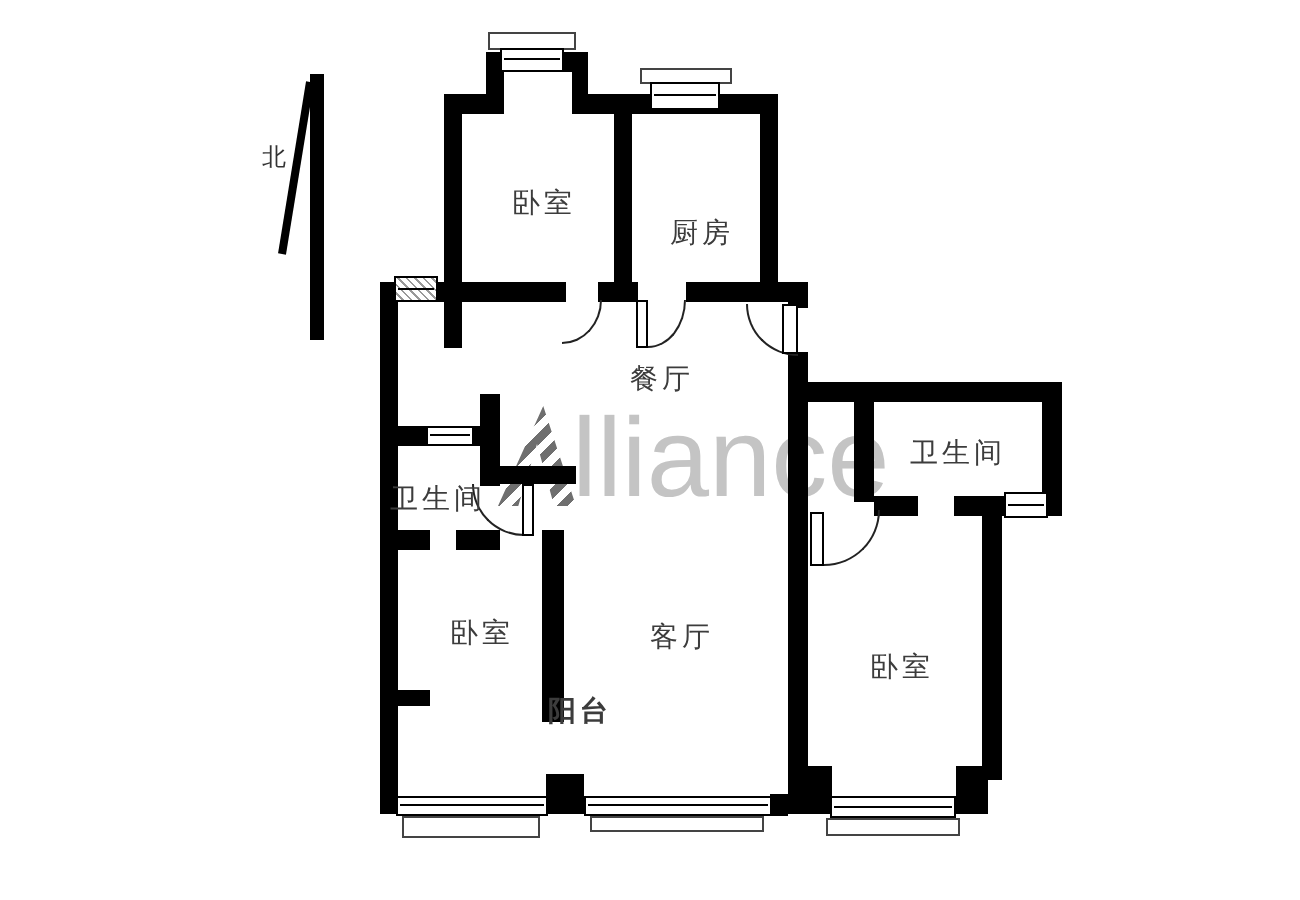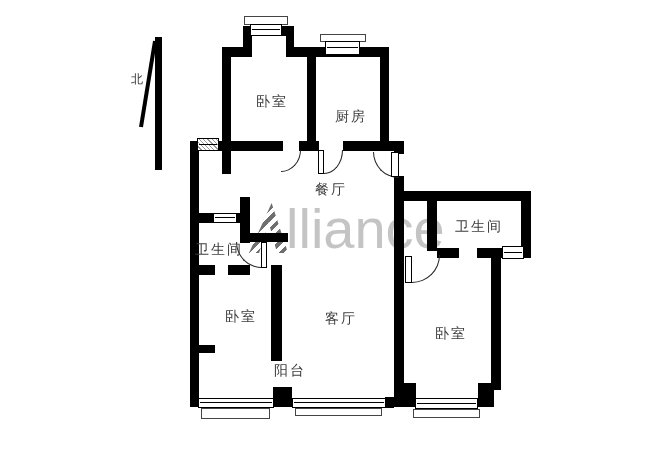--- a/index.html
+++ b/index.html
@@ -101,15 +101,15 @@
   <div id="north-label" style="left: 137px; top: 79px;">北</div>
 
   <div class="room-label" style="left: 272px; top: 102px;">卧室</div>
   <div class="room-label" style="left: 351px; top: 117px;">厨房</div>
   <div class="room-label" style="left: 331px; top: 190px;">餐厅</div>
   <div class="room-label" style="left: 479px; top: 227px;">卫生间</div>
   <div class="room-label" style="left: 219px; top: 250px;">卫生间</div>
   <div class="room-label" style="left: 241px; top: 317px;">卧室</div>
   <div class="room-label" style="left: 341px; top: 319px;">客厅</div>
   <div class="room-label" style="left: 451px; top: 334px;">卧室</div>
-  <div class="room-label" style="left: 290px; top: 371px;">阳台</div>
+  <div class="room-label" style="left: 290px; top: 356px; font-weight: bold;">阳台</div>
 
 </div>
 
 </body></html>

